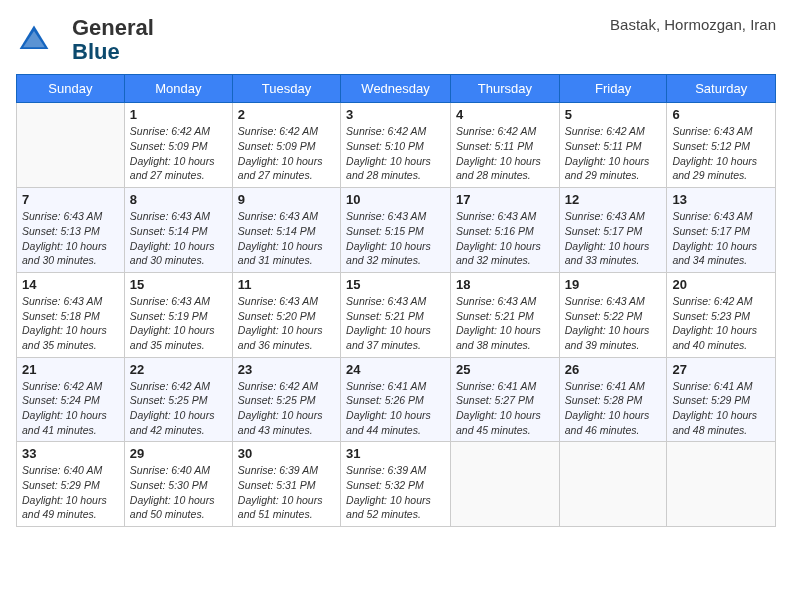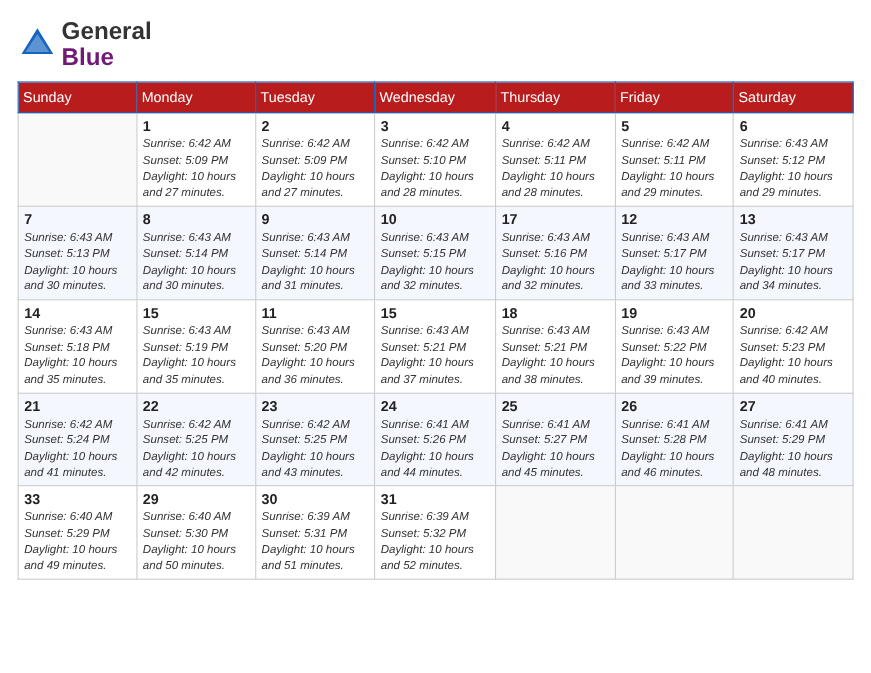--- a/index.html
+++ b/index.html
@@ -12,29 +12,29 @@
     }
     .header {
       display: flex;
       justify-content: space-between;
       align-items: flex-start;
       margin-bottom: 10px;
     }
     .logo {
       display: flex;
       align-items: center;
-      gap: 4px;
+      gap: 20px;
     }
     .logo-text {
       font-size: 22px;
       font-weight: bold;
       line-height: 1.1;
     }
     .logo-text .general { color: #333; }
-    .logo-text .blue { color: #701a75; }
+    .logo-text .blue { color: #0c4a6e; }
     .logo-icon {
       width: 36px;
       height: 36px;
     }
     .title-block {
       text-align: right;
     }
     .calendar-title {
       font-size: 32px;
       font-weight: bold;
@@ -43,24 +43,24 @@
     .calendar-subtitle {
       font-size: 15px;
       color: #444;
     }
     table {
       width: 100%;
       border-collapse: collapse;
       font-size: 11px;
     }
     thead tr th {
-      background: #b91c1c;
+      background: #3b82f6;
       color: #fff;
       padding: 6px 4px;
-      text-align: left;
+      text-align: center;
       font-size: 13px;
       font-weight: normal;
       border: 1px solid #1565c0;
     }
     tbody tr td {
       vertical-align: top;
       border: 1px solid #ccc;
       padding: 4px 5px;
       width: 113px;
       min-height: 80px;
@@ -94,20 +94,21 @@
     <svg class="logo-icon" viewBox="0 0 40 40">
       <polygon points="20,4 36,30 4,30" fill="#1565c0"></polygon>
       <polygon points="20,10 32,28 8,28" fill="#fff" opacity="0.3"></polygon>
     </svg>
     <div class="logo-text">
       <span class="general">General</span><br>
       <span class="blue">Blue</span>
     </div>
   </div>
   <div class="title-block">
+    <div class="calendar-subtitle">Bastak, Hormozgan, Iran</div>
   </div>
 </div>
 
 <table>
   <thead>
     <tr>
     <th>Sunday</th>
         <th>Monday</th>
         <th>Tuesday</th>
         <th>Wednesday</th>

